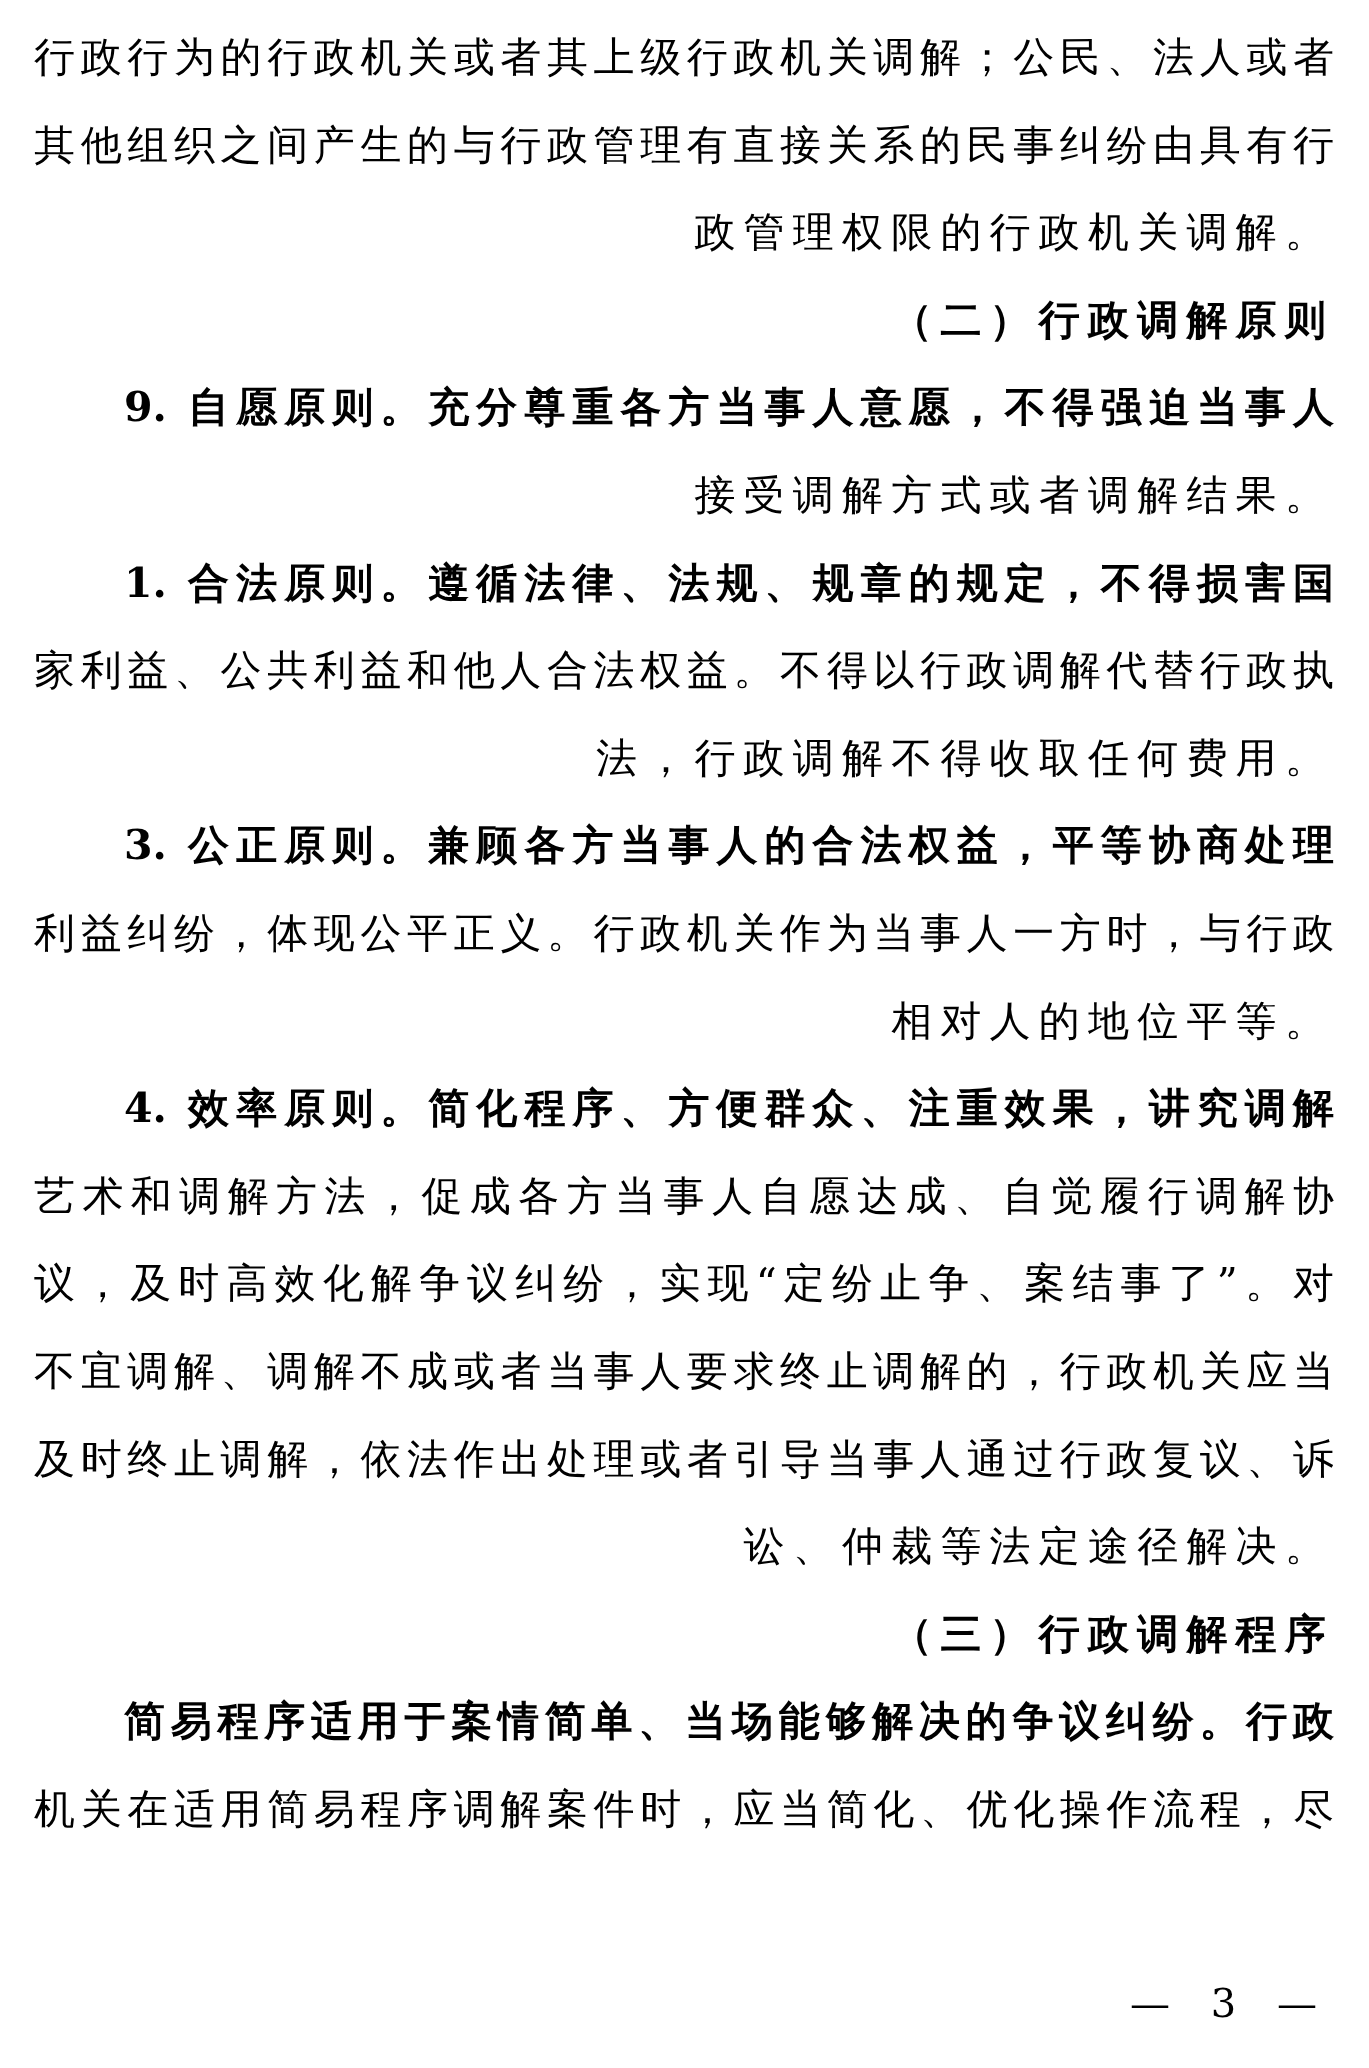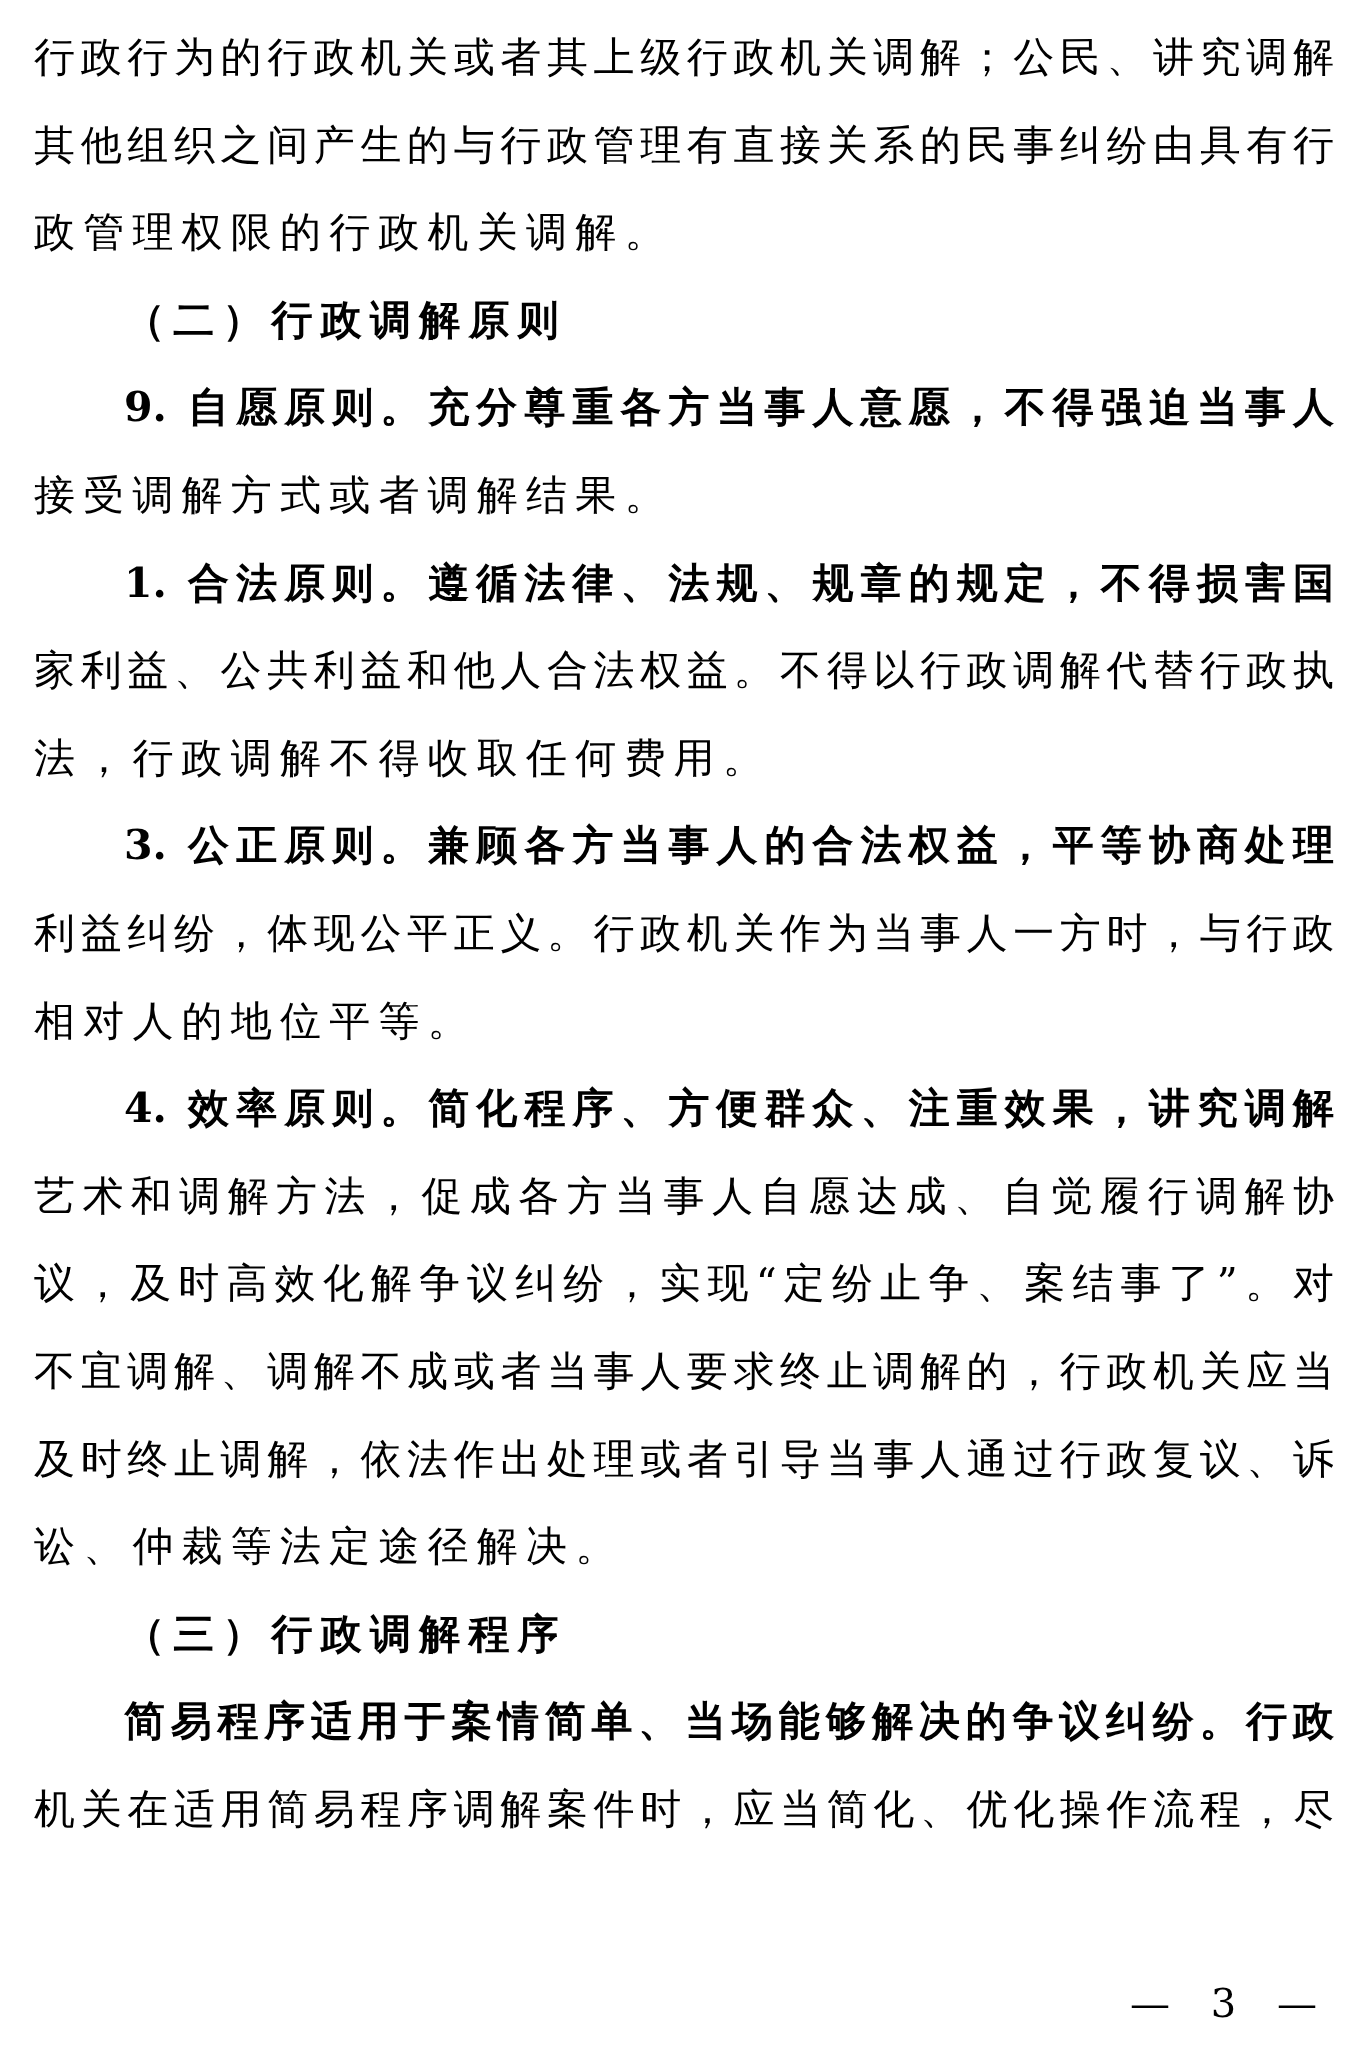--- a/index.html
+++ b/index.html
@@ -1,28 +1,28 @@
 <!DOCTYPE html>
 <html><head>
 <meta charset="utf-8">
 <style>
   html,body{margin:0;padding:0;background:#ffffff;}
   body{width:1369px;height:2068px;position:relative;overflow:hidden;
     font-family:"DejaVu Serif","Liberation Serif",serif;color:#000;}
   .page{position:absolute;left:34px;top:14px;width:1300px;}
-  .line{height:87.6px;line-height:87.6px;font-size:41px;letter-spacing:8.2px;white-space:nowrap;}
+  .line{height:87.6px;line-height:87.6px;font-size:41px;letter-spacing:8.2px;white-space:nowrap;text-align:right;}
   .just{text-align:justify;text-align-last:justify;letter-spacing:0;}
   .indent{padding-left:90px;font-weight:bold;}
   .pagenum{position:absolute;left:1130px;top:1980px;font-size:40px;letter-spacing:14px;white-space:nowrap;}
 </style>
 </head>
 <body>
 
 <div class="page" id="doc">
-    <div class="line just">行政行为的行政机关或者其上级行政机关调解；公民、讲究调解</div>
+    <div class="line just">行政行为的行政机关或者其上级行政机关调解；公民、法人或者</div>
     <div class="line just">其他组织之间产生的与行政管理有直接关系的民事纠纷由具有行</div>
     <div class="line">政管理权限的行政机关调解。</div>
     <div class="line indent">（二）行政调解原则</div>
     <div class="line just indent">9. 自愿原则。充分尊重各方当事人意愿，不得强迫当事人</div>
     <div class="line">接受调解方式或者调解结果。</div>
     <div class="line just indent">1. 合法原则。遵循法律、法规、规章的规定，不得损害国</div>
     <div class="line just">家利益、公共利益和他人合法权益。不得以行政调解代替行政执</div>
     <div class="line">法，行政调解不得收取任何费用。</div>
     <div class="line just indent">3. 公正原则。兼顾各方当事人的合法权益，平等协商处理</div>
     <div class="line just">利益纠纷，体现公平正义。行政机关作为当事人一方时，与行政</div>

